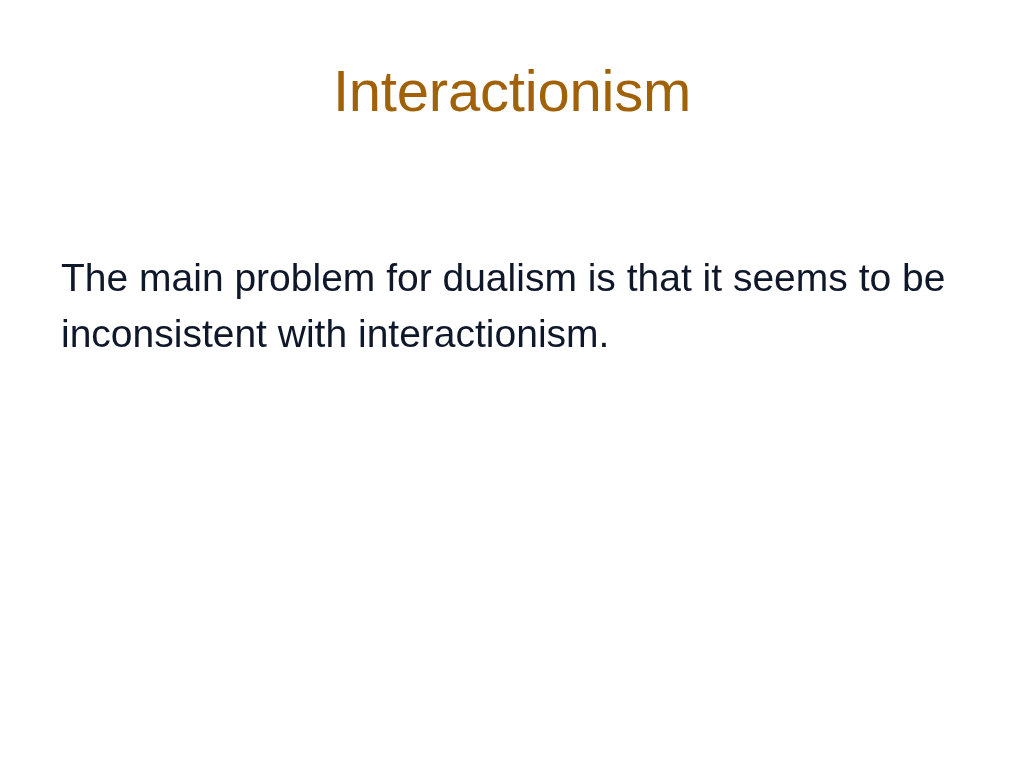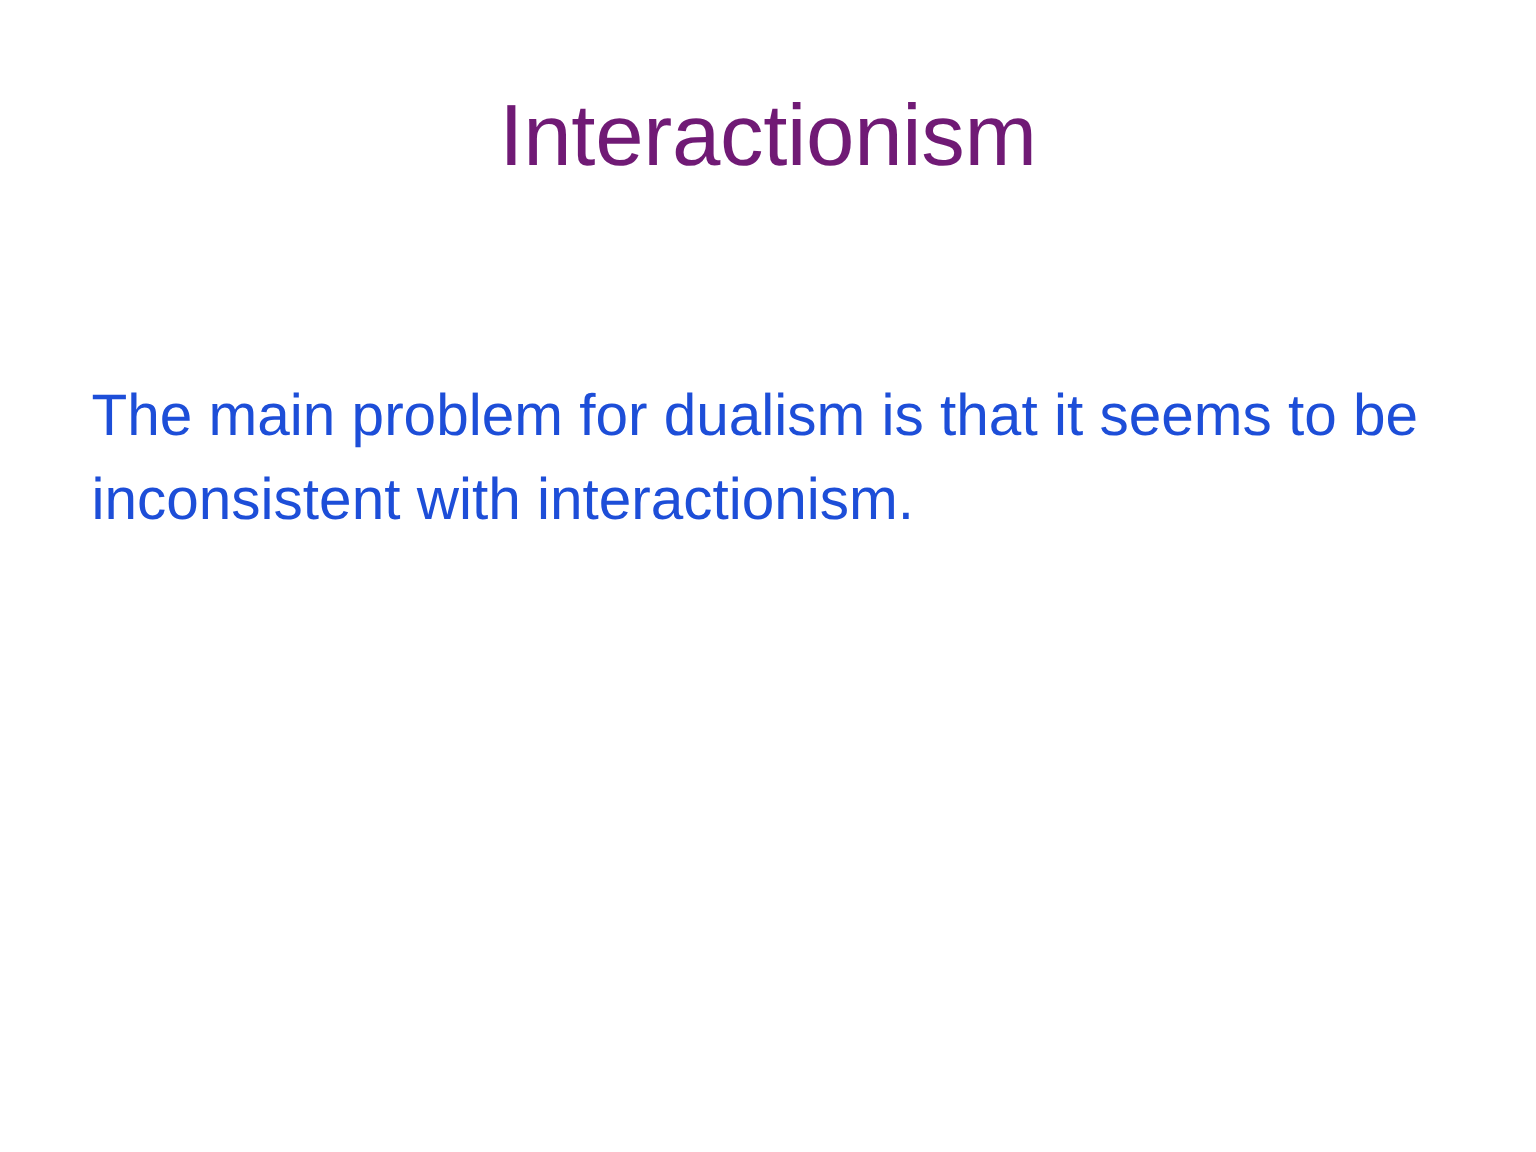--- a/index.html
+++ b/index.html
@@ -27,34 +27,34 @@
   .slide-title {
     position: absolute;
     top: 58px;
     left: 0;
     width: 1024px;
     text-align: center;
     font-size: 58px;
     font-weight: normal;
     line-height: 1.15;
     letter-spacing: -0.2px;
-    color: #701a75;
+    color: #a16207;
     margin: 0;
     white-space: nowrap;
   }
 
   .slide-body {
     position: absolute;
     top: 250px;
     left: 61px;
     width: 902px;
     font-size: 39px;
     font-weight: normal;
     line-height: 56px;
-    color: #1d4ed8;
+    color: #0f172a;
     margin: 0;
     text-align: left;
   }
 
   .body-paragraph {
     margin: 0;
     padding: 0;
   }
 
   .content-placeholder {

